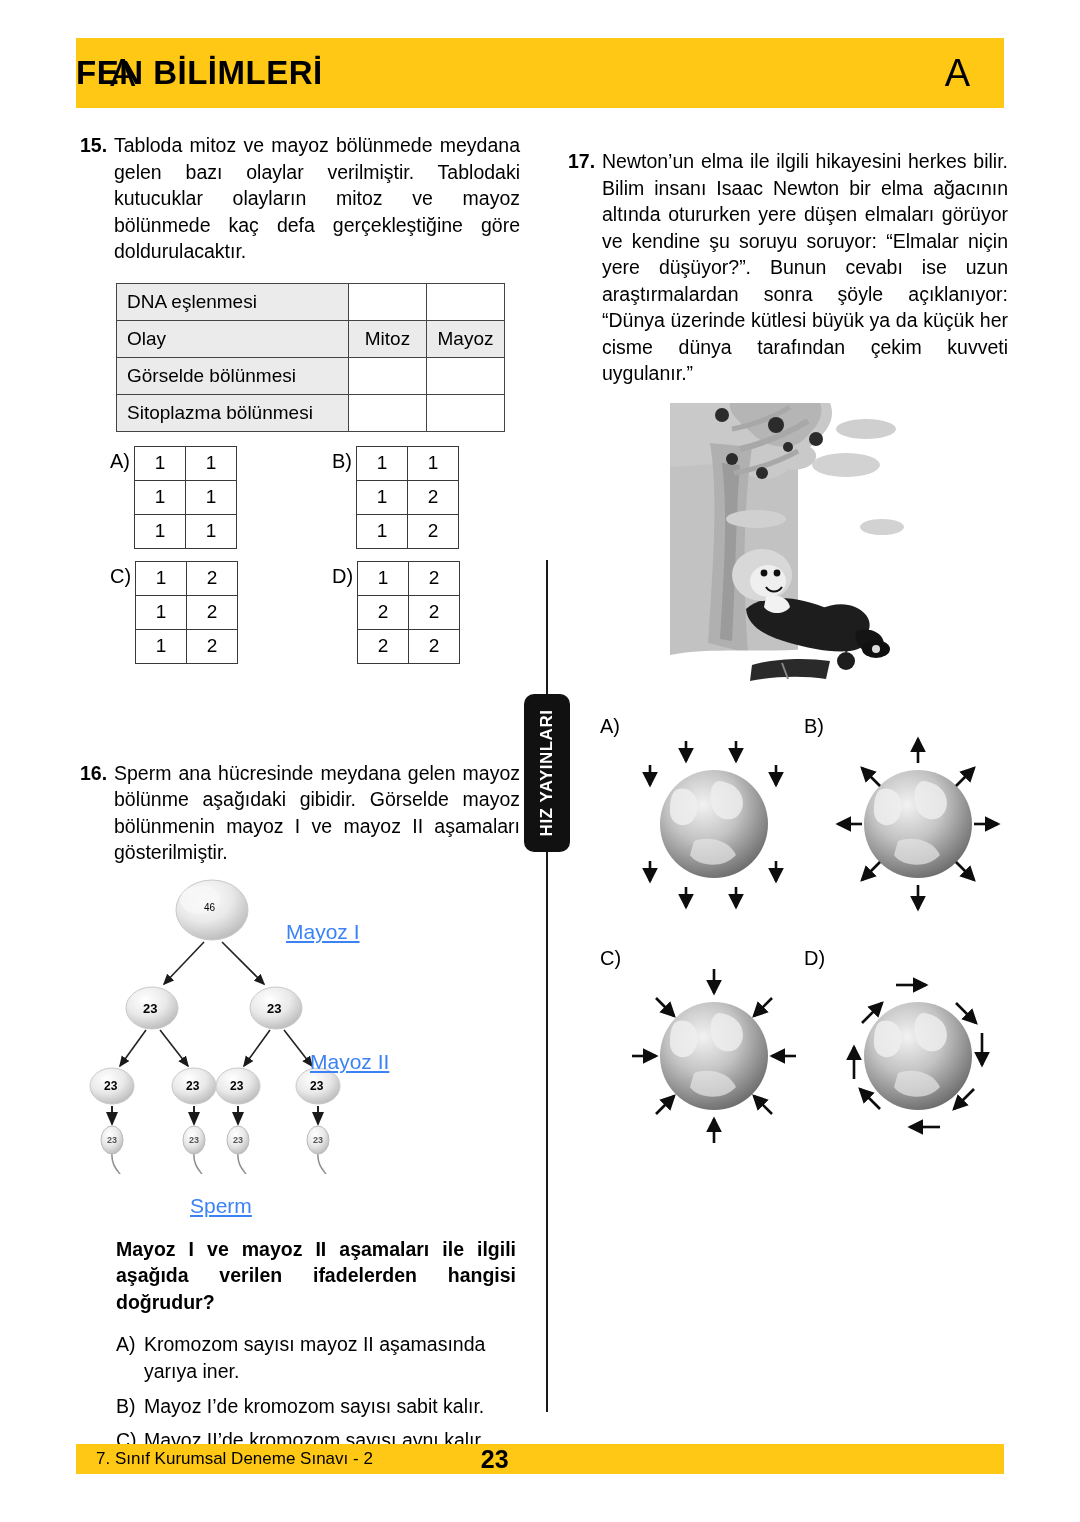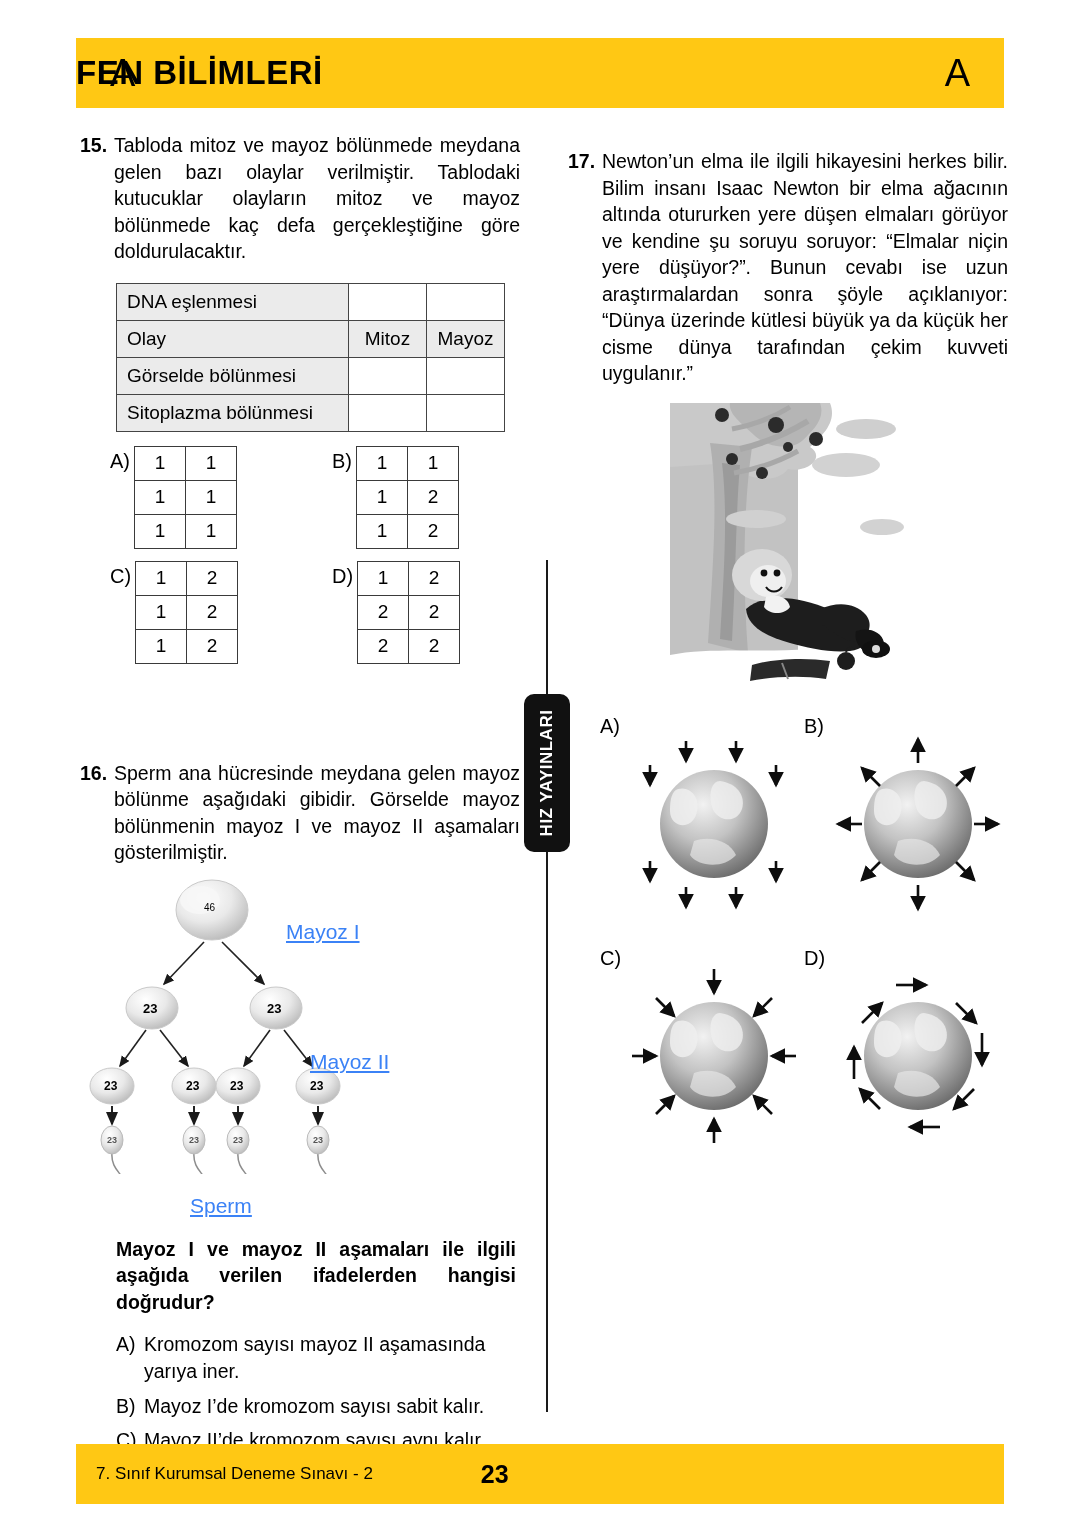--- a/index.html
+++ b/index.html
@@ -91,21 +91,21 @@
   }
 
   
   .earth-grid { margin-top: 22px; }
   .earth-row { display: flex; }
   .earth-item { position: relative; width: 220px; height: 218px; }
   .earth-letter { position: absolute; left: 0; top: 0; font-size: 20px; }
   .earth-svg-holder { position: absolute; left: 24px; top: 14px; }
 
   .footer {
-    position: absolute; left: 76px; top: 1444px; width: 928px; height: 60px;
+    position: absolute; left: 76px; top: 1444px; width: 928px; height: 30px;
     background: #FFC814; display: flex; align-items: center;
   }
   .footer .f-text { margin-left: 20px; font-size: 17px; }
   .footer .f-page { margin-left: 108px; font-size: 25px; font-weight: 700; }
 </style>
 </head>
 <body>
 
 <div class="page">
 

